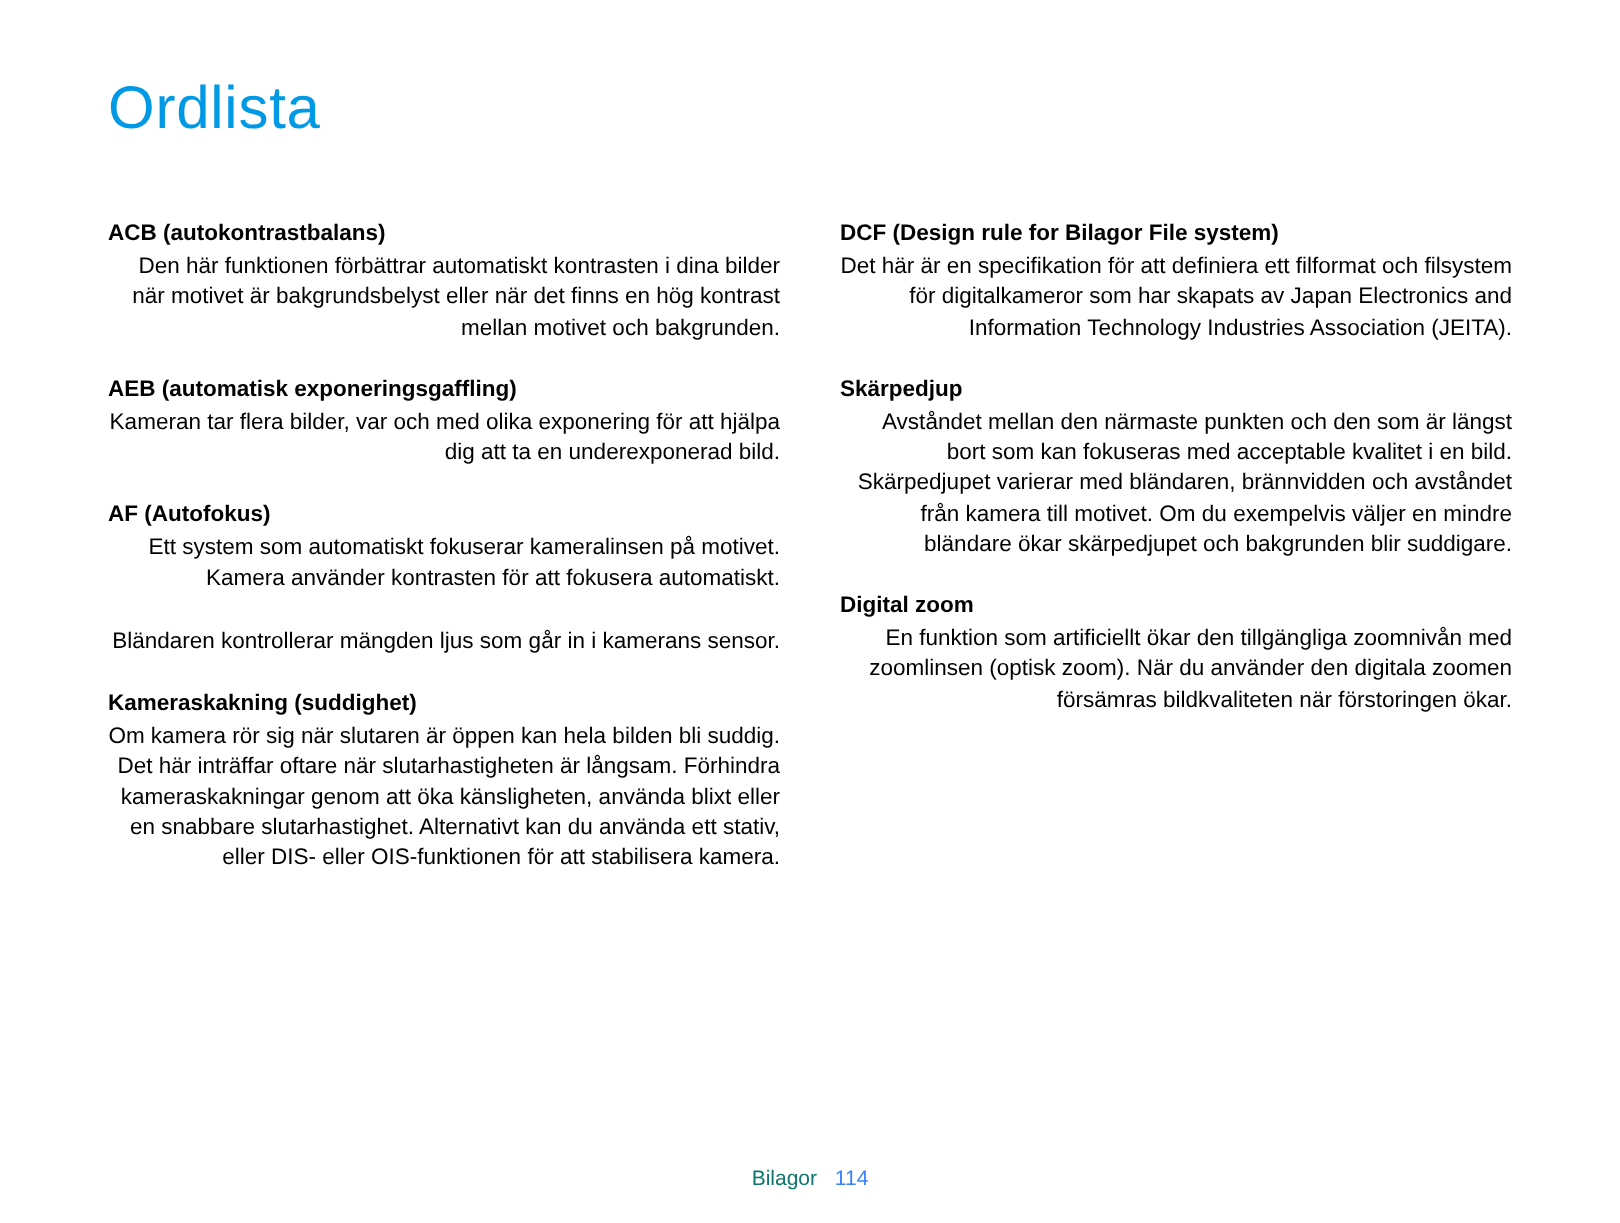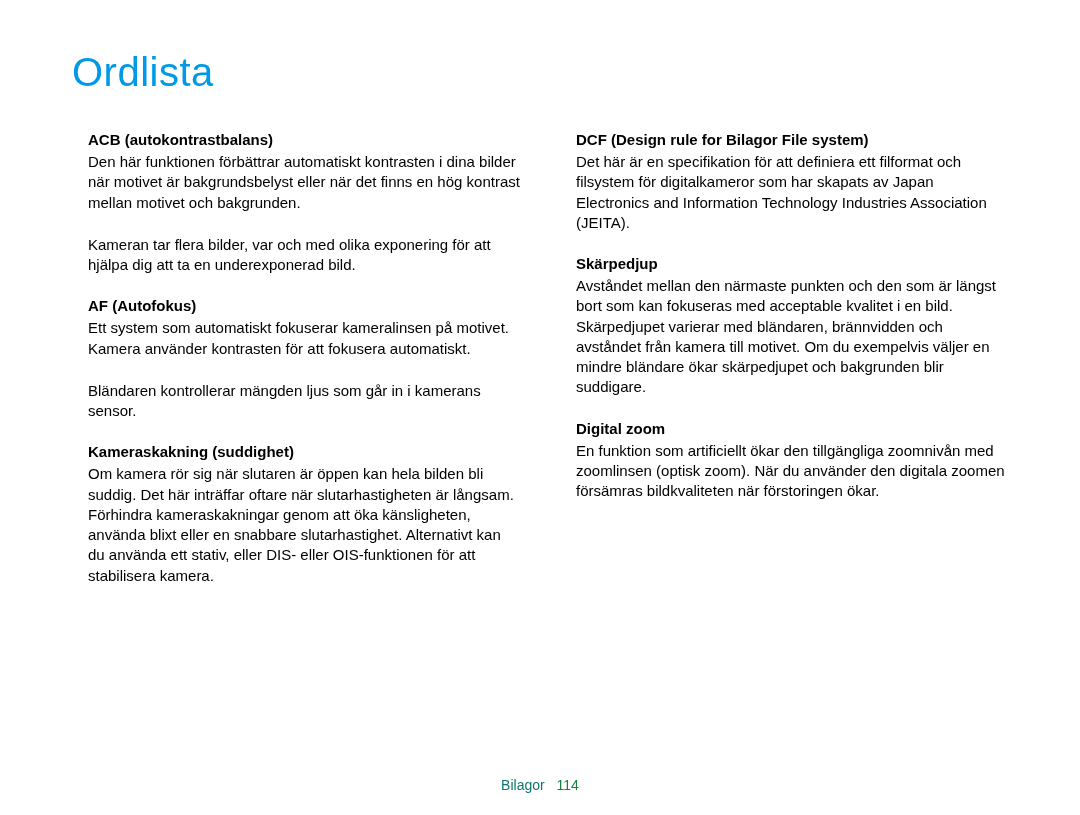--- a/index.html
+++ b/index.html
@@ -9,70 +9,71 @@
       background: #ffffff;
       font-family: Arial, Helvetica, sans-serif;
       color: #000000;
       padding: 50px 72px 30px 72px;
       position: relative;
     }
     .page-title {
       font-size: 40px;
       font-weight: normal;
       color: #0099e5;
-      margin-bottom: 36px;
+      margin-bottom: 52px;
       letter-spacing: 0.5px;
     }
     .columns {
       display: flex;
       gap: 40px;
     }
     .column {
       flex: 1;
       min-width: 0;
     }
     .entry {
       margin-bottom: 22px;
-      margin-left: 16px;
     }
     .entry-term {
       font-weight: bold;
       font-size: 15px;
       color: #000000;
       margin-bottom: 4px;
     }
     .entry-def {
       font-size: 15px;
       line-height: 1.35;
       color: #000000;
+      text-align: right;
     }
     .footer {
       position: absolute;
       bottom: 22px;
       left: 0;
       width: 100%;
       text-align: center;
       font-size: 14px;
       color: #444;
     }
     .footer-label { color: #0f766e; }
-    .footer-page { margin-left: 8px; color: #15803d; }
+    .footer-page { margin-left: 8px; color: #3b82f6; }
   </style>
 </head>
 <body>
 
 <h1 class="page-title">Ordlista</h1>
 
 <div class="columns">
   <div class="column">
     <div class="entry">
       <div class="entry-term">ACB (autokontrastbalans)</div>
       <div class="entry-def">Den här funktionen förbättrar automatiskt kontrasten i dina bilder när motivet är bakgrundsbelyst eller när det finns en hög kontrast mellan motivet och bakgrunden.</div>
     </div>
     <div class="entry">
+      <div class="entry-term">AEB (automatisk exponeringsgaffling)</div>
       <div class="entry-def">Kameran tar flera bilder, var och med olika exponering för att hjälpa dig att ta en underexponerad bild.</div>
     </div>
     <div class="entry">
       <div class="entry-term">AF (Autofokus)</div>
       <div class="entry-def">Ett system som automatiskt fokuserar kameralinsen på motivet. Kamera använder kontrasten för att fokusera automatiskt.</div>
     </div>
     <div class="entry">
       <div class="entry-def">Bländaren kontrollerar mängden ljus som går in i kamerans sensor.</div>
     </div>
     <div class="entry">

